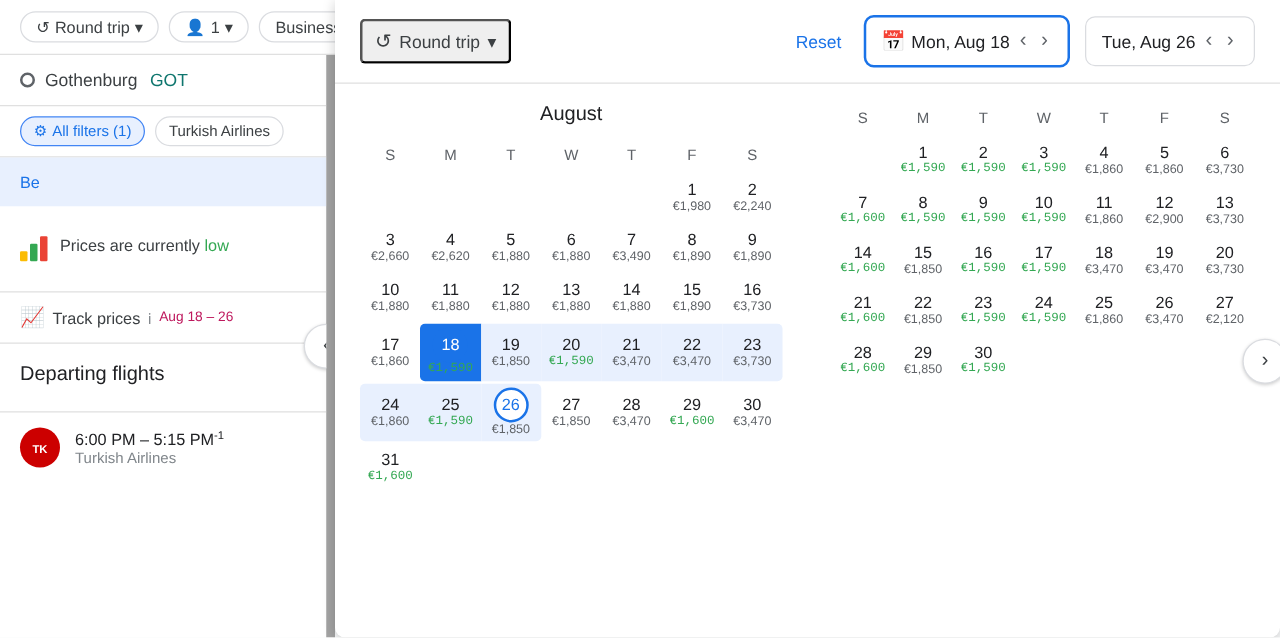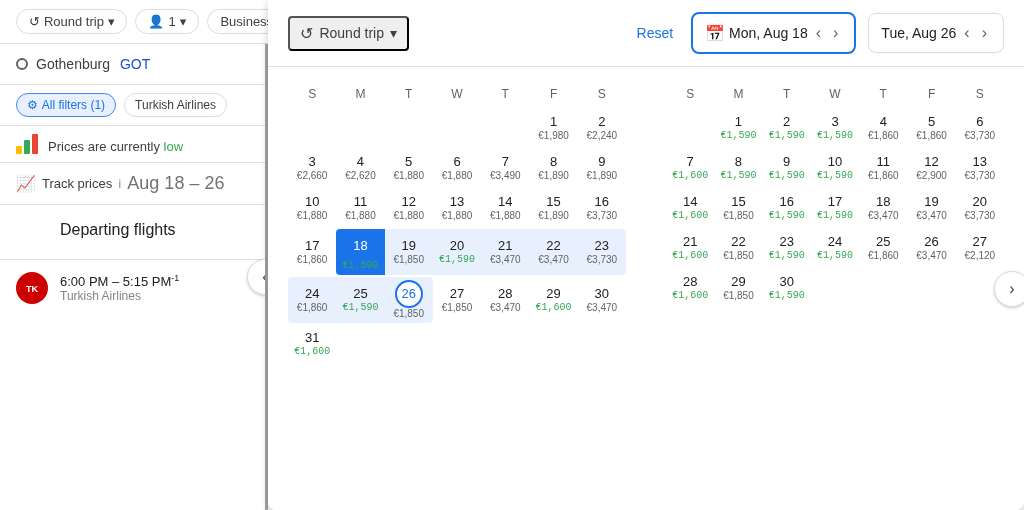--- a/index.html
+++ b/index.html
@@ -17,32 +17,32 @@
       padding: 4px 12px; font-size: 13px; cursor: pointer; background: #fff; color: #3c4043;
     }
 
     
     .main {
       display: flex; height: calc(510px - 44px);
     }
 
     
     .sidebar {
-      width: 268px; background: #fff; border-right: 3px solid #a3a3a3;
+      width: 268px; background: #fff; border-right: 7px solid #a3a3a3;
       padding: 0; overflow: hidden; flex-shrink: 0; position: relative;
     }
     .search-bar {
       display: flex; align-items: center; padding: 12px 16px; gap: 8px;
       border-bottom: 1px solid #e0e0e0;
     }
     .search-circle {
       width: 12px; height: 12px; border-radius: 50%; border: 2px solid #5f6368; flex-shrink: 0;
     }
     .search-text { font-size: 14px; color: #3c4043; }
-    .search-code { font-size: 14px; color: #1d4ed8; margin-left: 2px; }
+    .search-code { font-size: 14px; color: #0f766e; margin-left: 2px; }
 
     .filter-bar {
       display: flex; align-items: center; gap: 8px;
       padding: 8px 16px; border-bottom: 1px solid #e0e0e0;
     }
     .filter-chip {
       display: flex; align-items: center; gap: 4px;
       border: 1px solid #dadce0; border-radius: 16px;
       padding: 4px 10px; font-size: 12px; cursor: pointer; background: #fff; color: #3c4043;
     }
@@ -51,41 +51,41 @@
       border: 1px solid #dadce0; border-radius: 16px;
       padding: 4px 10px; font-size: 12px; cursor: pointer; background: #fff; color: #3c4043;
     }
 
     .best-flights-bar {
       padding: 12px 16px; background: #e8f0fe;
       font-size: 13px; color: #1a73e8; font-weight: 500;
     }
 
     .prices-banner {
-      display: flex; align-items: flex-end; gap: 10px;
-      padding: 8px 16px; border-bottom: 1px solid #e0e0e0;
+      display: flex; align-items: flex-start; gap: 10px;
+      padding: 24px 16px; border-bottom: 1px solid #e0e0e0;
     }
     .price-bars {
       display: flex; align-items: flex-end; gap: 2px; flex-shrink: 0;
     }
     .price-bar {
       width: 6px; border-radius: 1px;
     }
     .prices-text { font-size: 13px; color: #3c4043; }
     .prices-text .low { color: #34a853; font-weight: 500; }
 
     .track-prices {
       display: flex; align-items: center; gap: 6px;
       padding: 10px 16px; border-bottom: 1px solid #e0e0e0;
     }
     .track-icon { color: #1a73e8; font-size: 16px; }
     .track-text { font-size: 13px; color: #3c4043; }
-    .track-date { color: #737373; font-size: 18px; }
-
-    .departing-section { padding: 16px; margin-left: 44px; }
+    .track-date { color: #be185d; font-size: 11px; }
+
+    .departing-section { padding: 16px; }
     .departing-title { font-size: 16px; font-weight: 500; color: #202124; margin-bottom: 4px; }
     .departing-sub { font-size: 12px; color: #80868b; }
 
     .flight-card {
       display: flex; align-items: center; gap: 12px;
       padding: 12px 16px; border-top: 1px solid #e0e0e0; cursor: pointer;
     }
     .airline-logo {
       width: 32px; height: 32px; border-radius: 50%; background: #cc0000;
       display: flex; align-items: center; justify-content: center; flex-shrink: 0;
@@ -214,20 +214,23 @@
     <div class="filter-bar">
       <button class="filter-chip active">
         <span>⚙</span>
         <span>All filters (1)</span>
       </button>
       <button class="filter-chip-airline">
         <span>Turkish Airlines</span>
       </button>
     </div>
 
+    <div class="best-flights-bar">
+      <span>Be</span>
+    </div>
 
     <div class="prices-banner">
       <div class="price-bars">
         <div class="price-bar" style="height:8px;background:#fbbc04;"></div>
         <div class="price-bar" style="height:14px;background:#34a853;"></div>
         <div class="price-bar" style="height:20px;background:#ea4335;"></div>
       </div>
       <span class="prices-text">
         <span>Prices are currently</span>
         <span class="low">low</span>
@@ -285,20 +288,21 @@
         <span class="date-selector-text">Tue, Aug 26</span>
         <button class="date-nav-btn">‹</button>
         <button class="date-nav-btn">›</button>
       </div>
     </div>
 
     <div class="calendar-body-wrapper">
       <div class="calendar-body">
 
         <div class="calendar-month">
+          <div class="month-title">August</div>
           <div class="cal-grid">
             <div class="cal-dow-row">
               <div class="cal-dow">S</div>
               <div class="cal-dow">M</div>
               <div class="cal-dow">T</div>
               <div class="cal-dow">W</div>
               <div class="cal-dow">T</div>
               <div class="cal-dow">F</div>
               <div class="cal-dow">S</div>
             </div>

